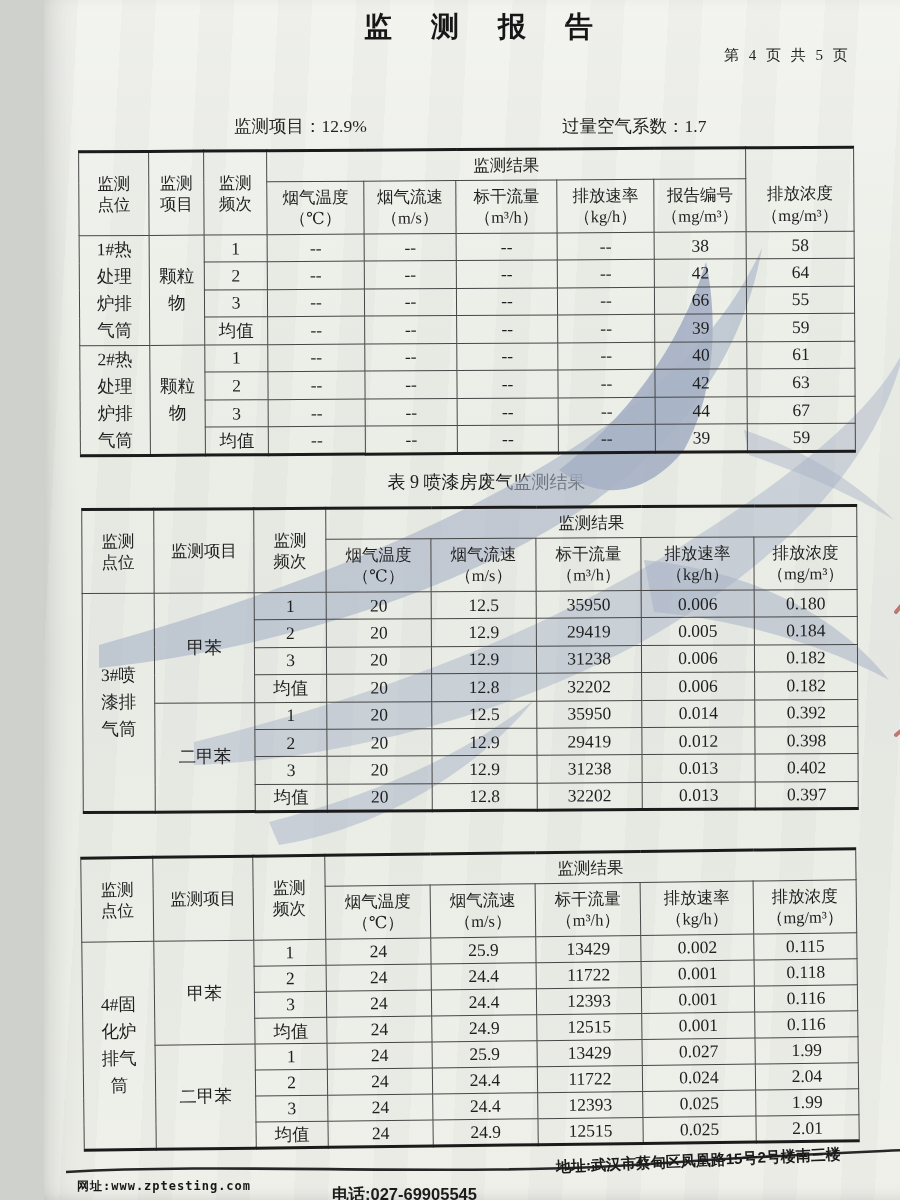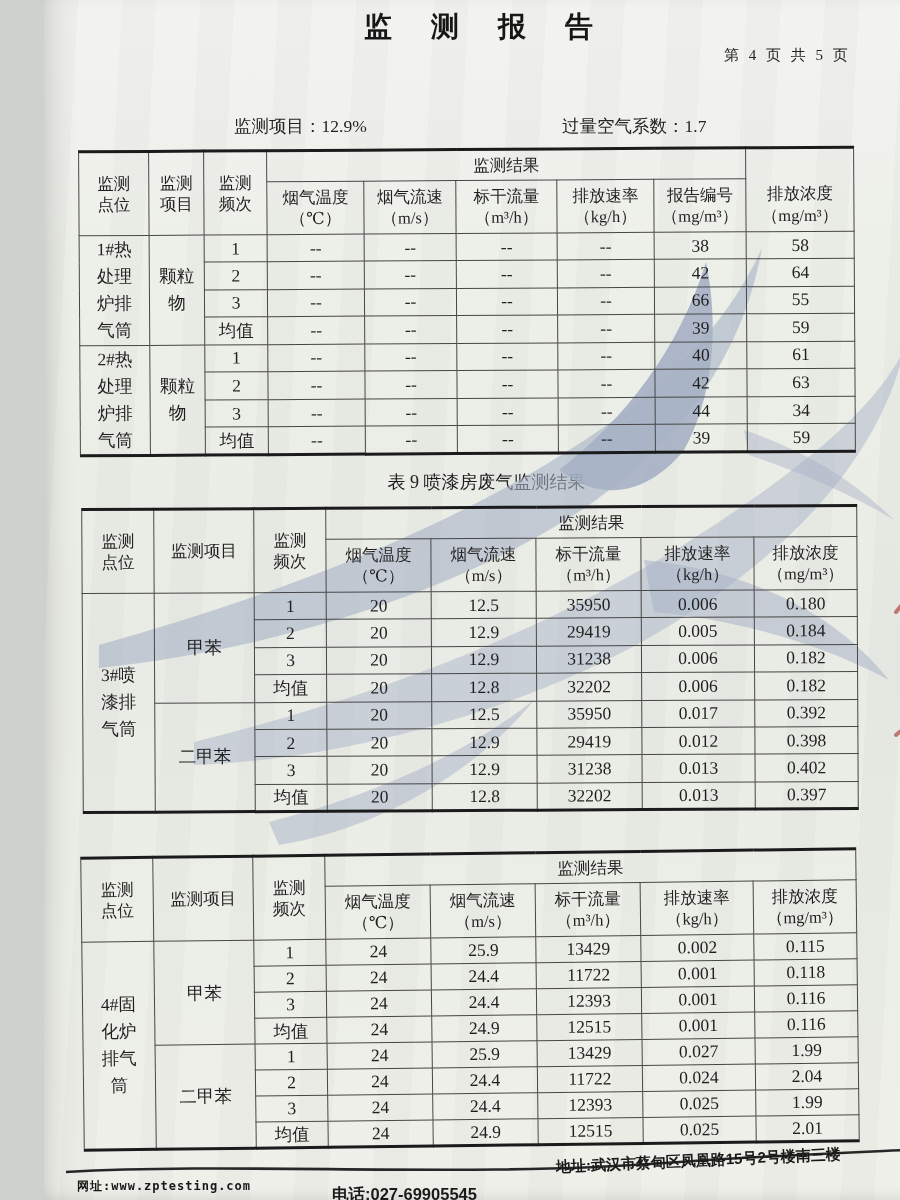--- a/index.html
+++ b/index.html
@@ -185,21 +185,21 @@
           <td>42</td>
           <td>63</td>
     </tr>
     <tr class="datarow">
       <td>3</td>
       <td>--</td>
           <td>--</td>
           <td>--</td>
           <td>--</td>
           <td>44</td>
-          <td>34</td>
+          <td>67</td>
     </tr>
     <tr class="datarow">
       <td>均值</td>
       <td>--</td>
           <td>--</td>
           <td>--</td>
           <td>--</td>
           <td>39</td>
           <td>59</td>
     </tr>
@@ -275,21 +275,21 @@
           <td>32202</td>
           <td>0.006</td>
           <td>0.182</td>
     </tr>
     <tr class="datarow">
       <td rowspan="4">二甲苯</td>
       <td>1</td>
       <td>20</td>
           <td>12.5</td>
           <td>35950</td>
-          <td>0.017</td>
+          <td>0.014</td>
           <td>0.392</td>
     </tr>
     <tr class="datarow">
       <td>2</td>
       <td>20</td>
           <td>12.9</td>
           <td>29419</td>
           <td>0.012</td>
           <td>0.398</td>
     </tr>

